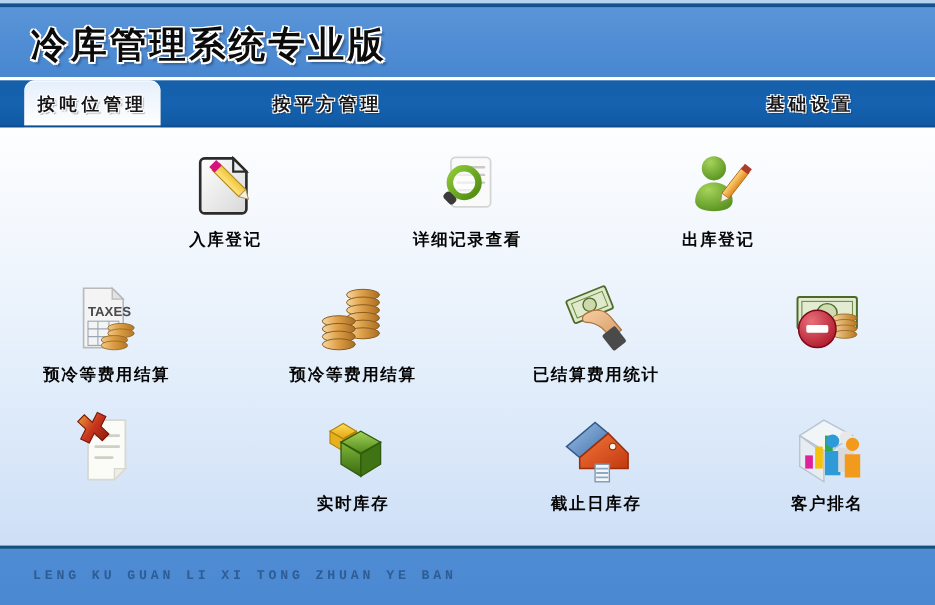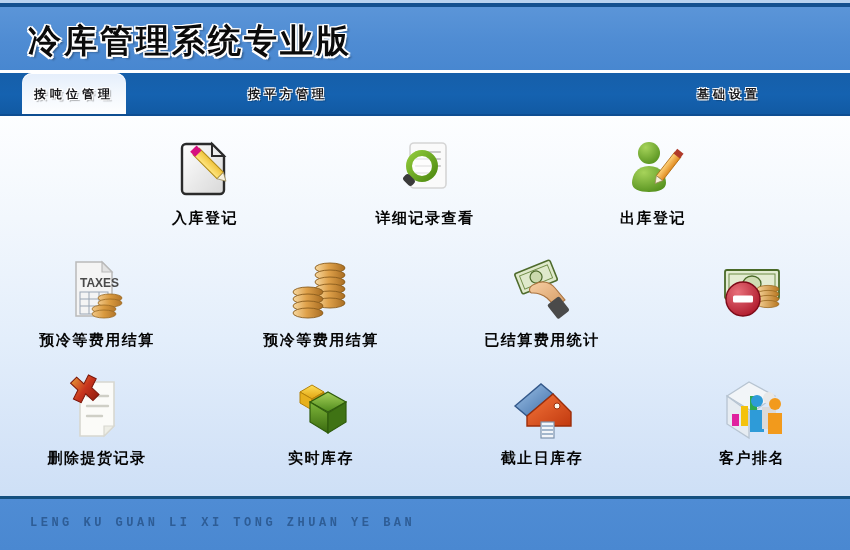--- a/index.html
+++ b/index.html
@@ -80,21 +80,21 @@
     position: absolute;
     left: 0; top: 114px;
     width: 850px; height: 2px;
     background: #0e4e92;
   }
   .tab {
     position: absolute;
     top: 0;
     height: 43px;
     line-height: 43px;
-    font-size: 12px;
+    font-size: 16px;
     font-weight: bold;
     letter-spacing: 4px;
     color: #17171a;
     font-family: "DejaVu Sans", "Liberation Sans", sans-serif;
     white-space: nowrap;
     text-shadow:
       -1px -1px 0 #ffffff,
        1px -1px 0 #ffffff,
       -1px  1px 0 #ffffff,
        1px  1px 0 #ffffff,
@@ -400,21 +400,20 @@
             <g stroke="#cfcfc6" stroke-width="2.4" stroke-linecap="round">
               <line x1="25" y1="22" x2="46" y2="22"></line>
               <line x1="25" y1="32" x2="46" y2="32"></line>
               <line x1="25" y1="42" x2="40" y2="42"></line>
             </g>
             <g transform="rotate(-10 22 16)">
               <path d="M10 7 l7 -5 l6 8 l6 -8 l7 5 l-6 8 l6 8 l-7 5 l-6 -8 l-6 8 l-7 -5 l6 -8 z" fill="url(#g_x)" stroke="#7a1308" stroke-width="1"></path>
             </g>
           </svg>
         </div>
-        <div class="label">删除提货记录</div>
       </div>
 
       <div class="cell" style="left:246px;">
         <div class="iconbox">
           <svg width="70" height="70" viewBox="0 0 70 70">
             <defs>
               <linearGradient id="g_gr1" x1="0" y1="0" x2="0" y2="1">
                 <stop offset="0" stop-color="#a6d25a"></stop>
                   <stop offset="1" stop-color="#4f8a1c"></stop>
               </linearGradient>

